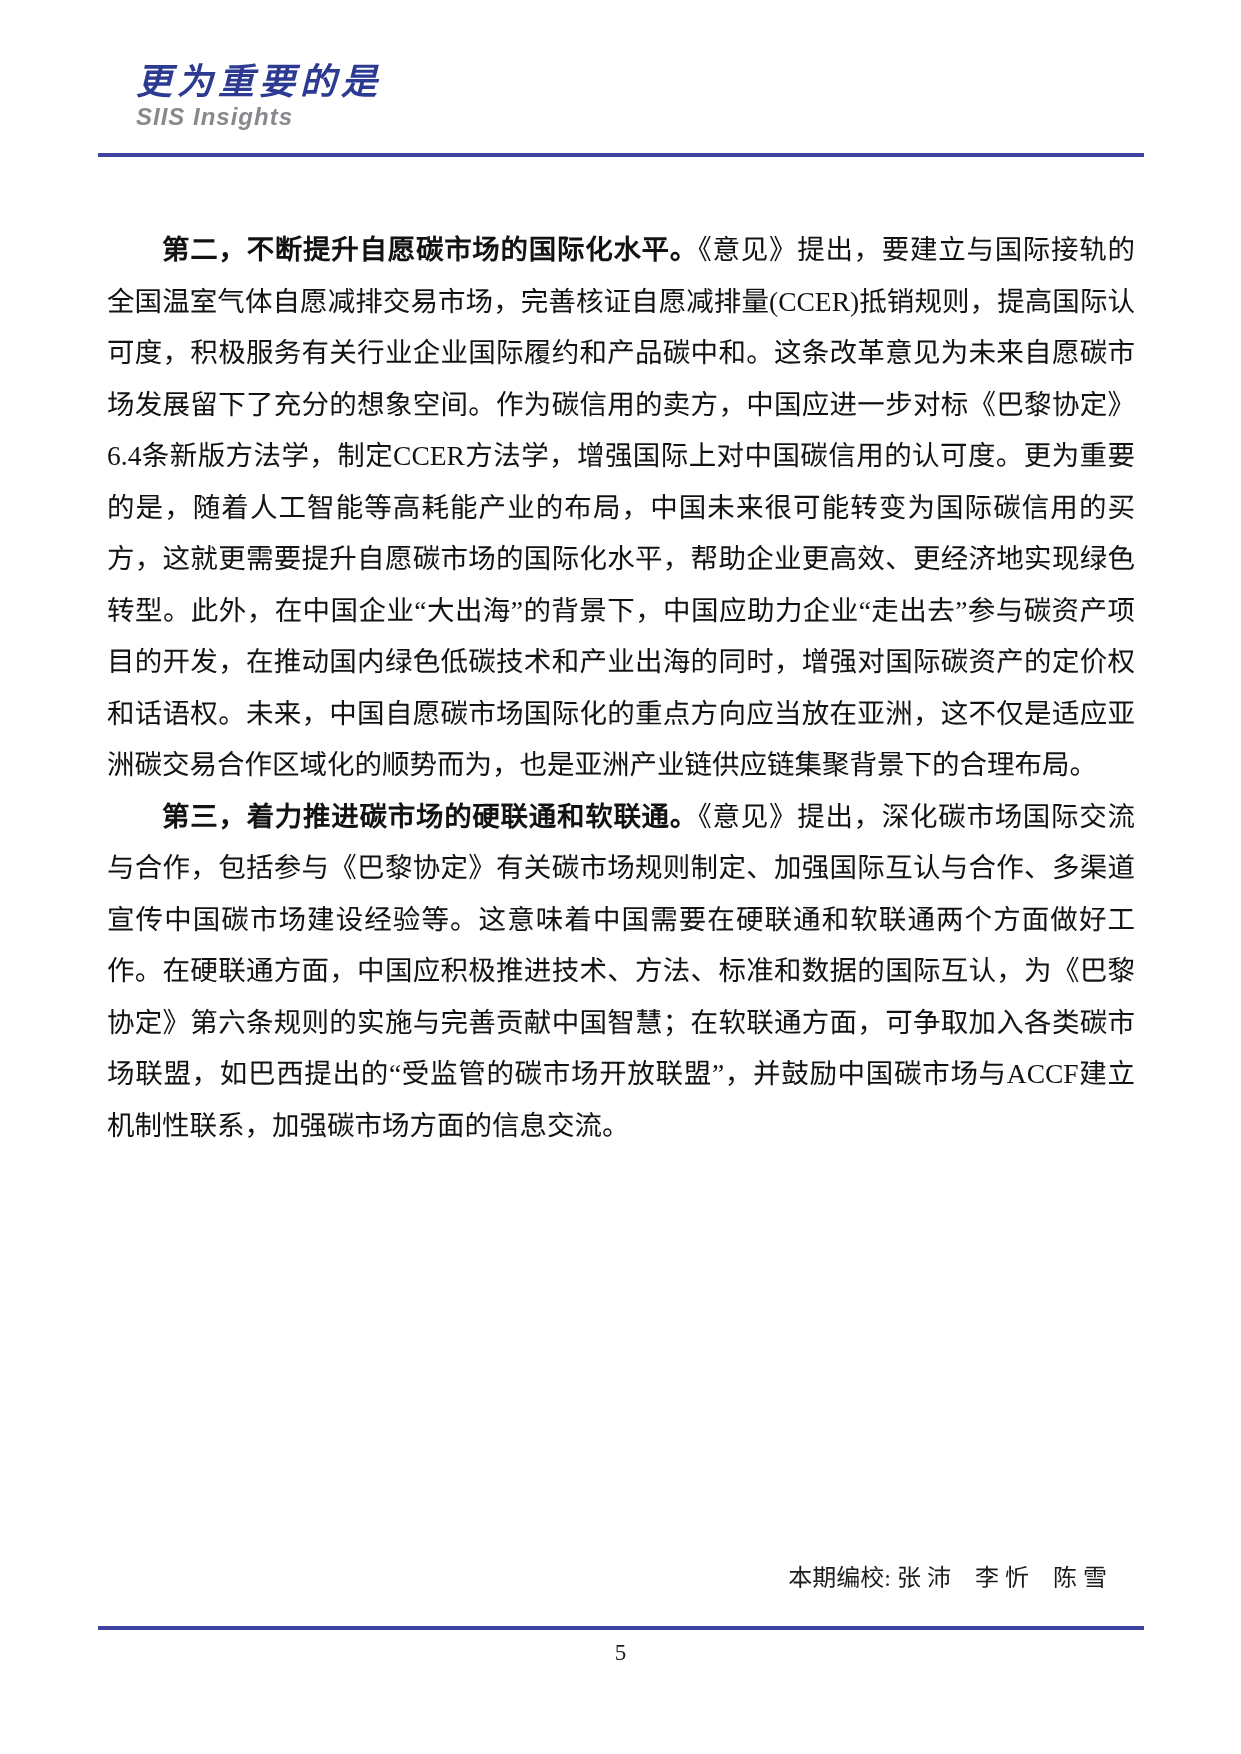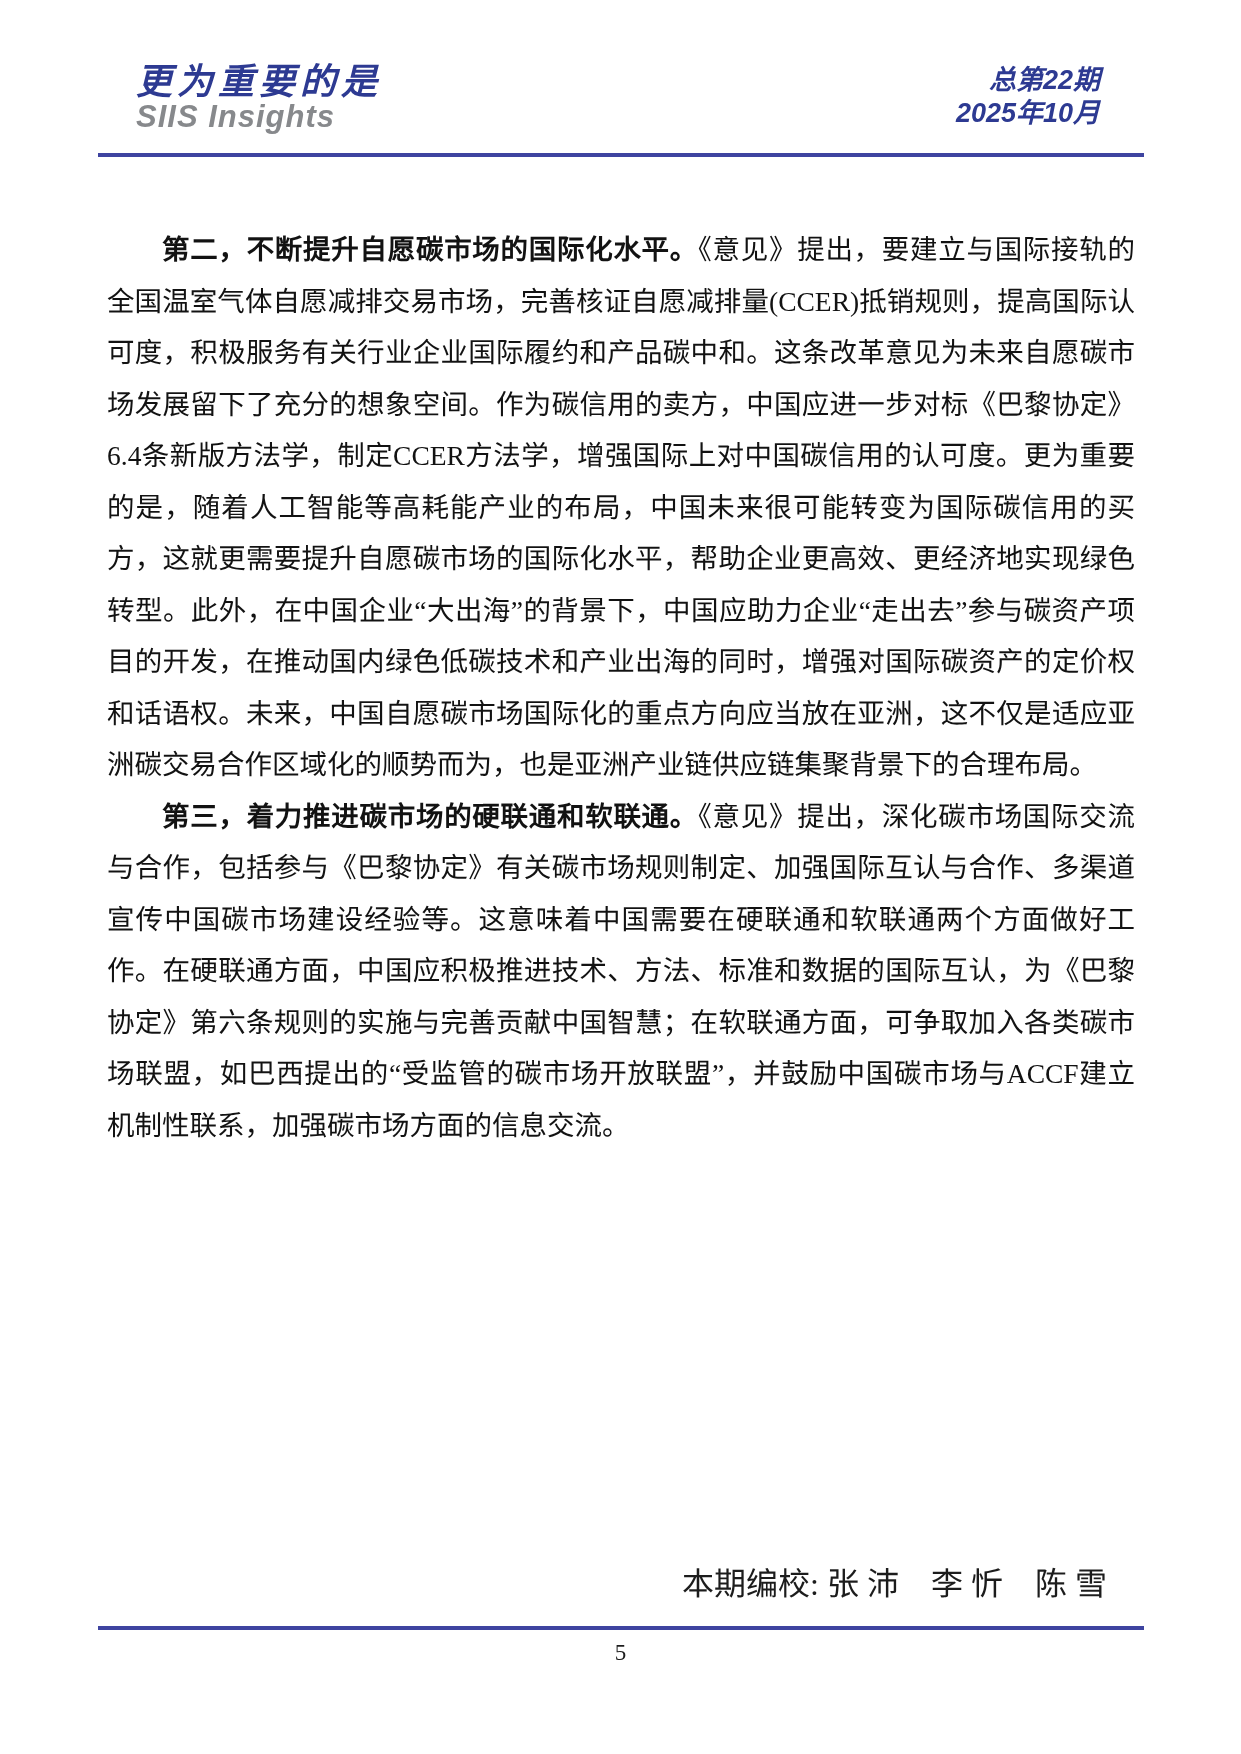--- a/index.html
+++ b/index.html
@@ -29,21 +29,21 @@
     font-weight: bold;
     font-size: 36px;
     line-height: 40px;
     letter-spacing: 5px;
     color: #2d3a92;
   }
   .logo-en {
     font-family: "Liberation Sans", "DejaVu Sans", sans-serif;
     font-style: italic;
     font-weight: bold;
-    font-size: 31px;
+    font-size: 24px;
     line-height: 26px;
     letter-spacing: 1px;
     color: #87898c;
     margin-top: 2px;
   }
   .issue-block {
     position: absolute;
     right: 141px;
     top: 64px;
     text-align: right;
@@ -89,21 +89,21 @@
 
   
   .editors-line {
     position: absolute;
     left: 107px;
     top: 1558px;
     width: 1028px;
     text-align: right;
     padding-right: 28px;
     box-sizing: border-box;
-    font-size: 32px;
+    font-size: 24px;
     color: #1c1c1c;
   }
   .page-number {
     position: absolute;
     left: 0;
     top: 1640px;
     width: 100%;
     text-align: center;
     font-size: 23px;
     color: #1c1c1c;
@@ -112,24 +112,20 @@
 </head>
 <body>
 
 <div class="page">
 
   <div class="logo-block">
     <div class="logo-cn">更为重要的是</div>
     <div class="logo-en">SIIS Insights</div>
   </div>
 
-  <div class="issue-block">
-    <div>总第22期</div>
-    <div>2025年10月</div>
-  </div>
 
   <div class="rule rule-top"></div>
 
   <div class="article">
     <p class="indent"><span class="lead">第二，不断提升自愿碳市场的国际化水平。</span><span>《意见》提出，要建立与国际接轨的全国温室气体自愿减排交易市场，完善核证自愿减排量(CCER)抵销规则，提高国际认可度，积极服务有关行业企业国际履约和产品碳中和。这条改革意见为未来自愿碳市场发展留下了充分的想象空间。作为碳信用的卖方，中国应进一步对标《巴黎协定》6.4条新版方法学，制定CCER方法学，增强国际上对中国碳信用的认可度。更为重要的是，随着人工智能等高耗能产业的布局，中国未来很可能转变为国际碳信用的买方，这就更需要提升自愿碳市场的国际化水平，帮助企业更高效、更经济地实现绿色转型。此外，在中国企业“大出海”的背景下，中国应助力企业“走出去”参与碳资产项目的开发，在推动国内绿色低碳技术和产业出海的同时，增强对国际碳资产的定价权和话语权。未来，中国自愿碳市场国际化的重点方向应当放在亚洲，这不仅是适应亚洲碳交易合作区域化的顺势而为，也是亚洲产业链供应链集聚背景下的合理布局。</span></p>
     <p class="indent"><span class="lead">第三，着力推进碳市场的硬联通和软联通。</span><span>《意见》提出，深化碳市场国际交流与合作，包括参与《巴黎协定》有关碳市场规则制定、加强国际互认与合作、多渠道宣传中国碳市场建设经验等。这意味着中国需要在硬联通和软联通两个方面做好工作。在硬联通方面，中国应积极推进技术、方法、标准和数据的国际互认，为《巴黎协定》第六条规则的实施与完善贡献中国智慧；在软联通方面，可争取加入各类碳市场联盟，如巴西提出的“受监管的碳市场开放联盟”，并鼓励中国碳市场与ACCF建立机制性联系，加强碳市场方面的信息交流。</span></p>
   </div>
 
   <div class="editors-line">本期编校: 张 沛　李 忻　陈 雪</div>
 

